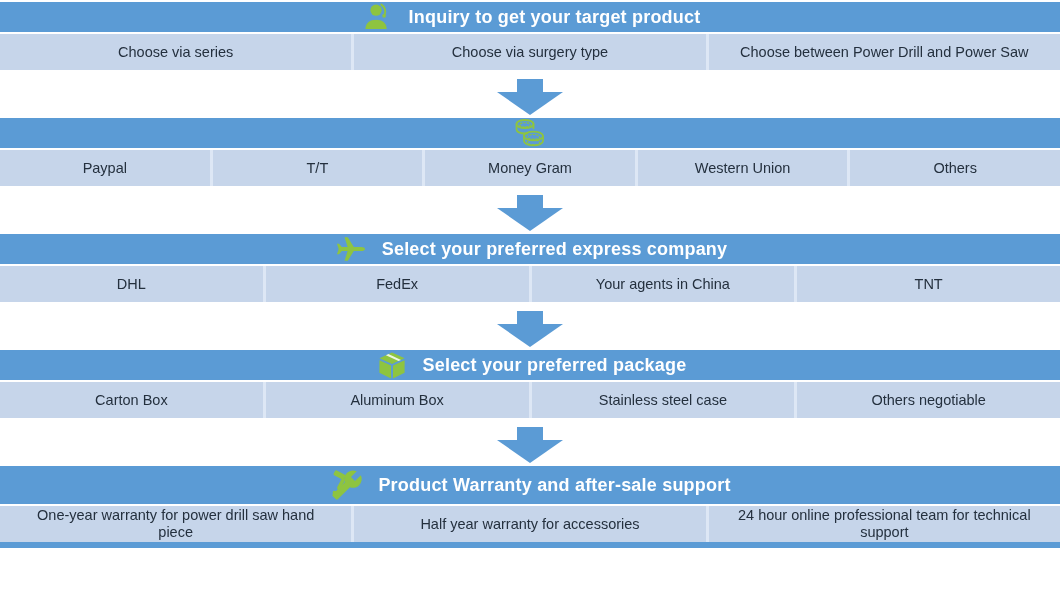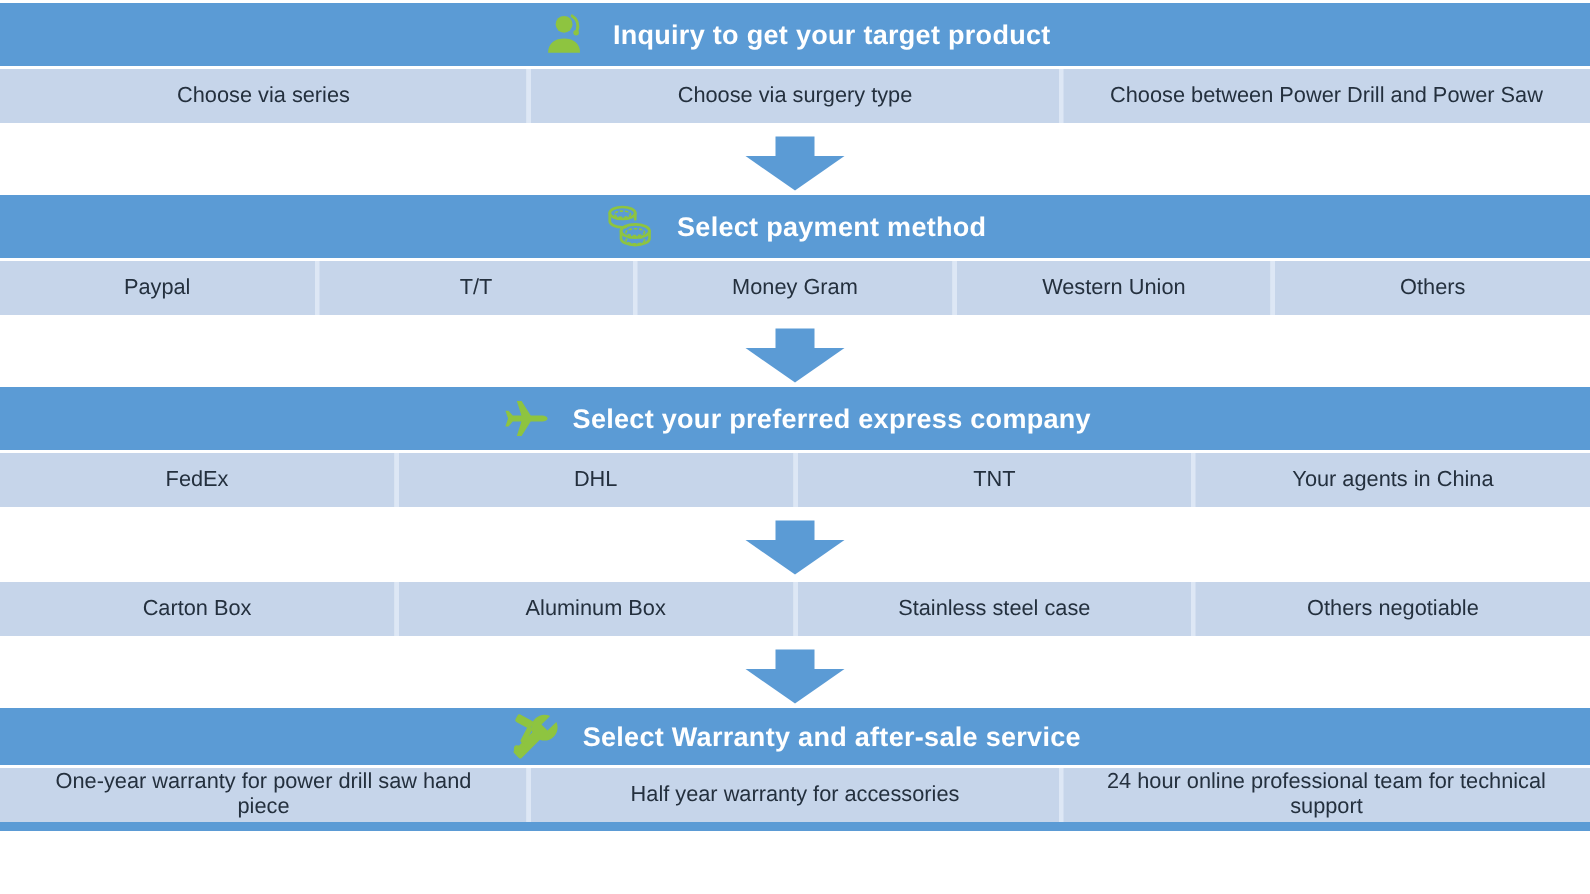--- a/index.html
+++ b/index.html
@@ -2,21 +2,21 @@
 <html><head>
 <meta charset="utf-8">
 <style>
   html,body{margin:0;padding:0;background:#fff;}
   .page{
     width:1060px;height:596px;overflow:hidden;background:#fff;
     font-family:"Liberation Sans",sans-serif;position:relative;box-sizing:border-box;
     padding-top:2px;
   }
   .section-header{
-    height:42px;background:#5b9bd5;display:flex;align-items:center;justify-content:center;
+    height:30px;background:#5b9bd5;display:flex;align-items:center;justify-content:center;
     gap:13px;color:#fff;font-size:18px;font-weight:600;letter-spacing:.2px;
   }
   .section-header.short{height:38px;}
   .icon{display:flex;align-items:center;justify-content:center;width:36px;height:34px;flex:0 0 auto;}
   .options-row{
     display:flex;height:36px;margin-top:2px;
   }
   .option-cell{
     flex:1;background:#c6d5ea;display:flex;align-items:center;justify-content:center;
     color:#24303e;font-size:14.5px;text-align:center;line-height:1.15;padding:0 24px;
@@ -66,21 +66,20 @@
         <ellipse cx="12" cy="7" rx="8.5" ry="4"></ellipse>
         <path d="M3.5 7v5.5c0 2.2 3.8 4 8.5 4 .8 0 1.6-.05 2.3-.15"></path>
         <path d="M20.5 7v4.2"></path>
         <ellipse cx="12" cy="7.8" rx="5.4" ry="2.1" stroke-width="1.1" stroke-dasharray="1.4 2"></ellipse>
         <ellipse cx="20.5" cy="19" rx="9.5" ry="4.4"></ellipse>
         <path d="M11 19v5c0 2.4 4.3 4.4 9.5 4.4s9.5-2 9.5-4.4v-5"></path>
         <ellipse cx="20.5" cy="19.8" rx="6.2" ry="2.3" stroke-width="1.1" stroke-dasharray="1.4 2"></ellipse>
         <ellipse cx="20.5" cy="25.3" rx="6.2" ry="2.3" stroke-width="1.1" stroke-dasharray="1.4 2"></ellipse>
       </svg>
     </span>
-    <span>Select payment method</span>
   </div>
   <div class="options-row">
     <div class="option-cell">Paypal</div>
     <div class="option-cell">T/T</div>
     <div class="option-cell">Money Gram</div>
     <div class="option-cell">Western Union</div>
     <div class="option-cell">Others</div>
   </div>
 
   <div class="arrow-gap">
@@ -92,33 +91,46 @@
 
   <div class="section-header">
     <span class="icon">
       <svg viewBox="0 0 32 32" width="34" height="30">
         <path fill="#8ec440" d="M31 16c0 1.2-1.9 2.2-4.2 2.2H19l-6.5 10.3H9.1l3.3-10.3H6.2l-3 3.4H1l1.9-5.6L1 10.4h2.2l3 3.4h6.2L9.1 3.5h3.4L19 13.8h7.8c2.3 0 4.2 1 4.2 2.2z"></path>
       </svg>
     </span>
     <span>Select your preferred express company</span>
   </div>
   <div class="options-row">
+    <div class="option-cell">DHL</div>
     <div class="option-cell">FedEx</div>
-    <div class="option-cell">DHL</div>
+    <div class="option-cell">Your agents in China</div>
     <div class="option-cell">TNT</div>
-    <div class="option-cell">Your agents in China</div>
   </div>
 
   <div class="arrow-gap">
     <div class="flow-arrow">
       <div class="stem"></div>
         <div class="head"></div>
     </div>
   </div>
 
+  <div class="section-header">
+    <span class="icon">
+      <svg viewBox="0 0 32 32" width="32" height="31">
+        <g fill="#8ec440">
+          <path d="M16 2.5 29 8.5 16 14.5 3 8.5Z"></path>
+          <path d="M3 10.5 15 16v13.5L3 23.5Z"></path>
+          <path d="M29 10.5 17 16v13.5l12-6Z"></path>
+        </g>
+        <path d="M12.3 4.2 25.3 10.2 22.7 11.4 9.7 5.4Z" fill="#ffffff" opacity="0.85"></path>
+      </svg>
+    </span>
+    <span>Select your preferred package</span>
+  </div>
   <div class="options-row">
     <div class="option-cell">Carton Box</div>
     <div class="option-cell">Aluminum Box</div>
     <div class="option-cell">Stainless steel case</div>
     <div class="option-cell">Others negotiable</div>
   </div>
 
   <div class="arrow-gap">
     <div class="flow-arrow">
       <div class="stem"></div>
@@ -130,21 +142,21 @@
     <span class="icon">
       <svg viewBox="0 0 24 24" width="32" height="32">
         <g fill="#8ec440">
           <path transform="scale(-1,1) translate(-24,0)" d="M22.7 19l-9.1-9.1c.9-2.3.4-5-1.5-6.9-2-2-5-2.4-7.4-1.3L9 6 6 9 1.6 4.7C.4 7.1.9 10.1 2.9 12.1c1.9 1.9 4.6 2.4 6.9 1.5l9.1 9.1c.4.4 1 .4 1.4 0l2.3-2.3c.5-.4.5-1.1.1-1.4z"></path>
           <rect x="2" y="2.4" width="8.8" height="4.2" rx="1" transform="rotate(28 6.4 4.5)"></rect>
           <rect x="6.1" y="6.6" width="2.7" height="9.2" rx="1.3" transform="rotate(28 7.4 11.2)"></rect>
           <rect x="1.2" y="16.8" width="6.6" height="2.9" rx="1.3" transform="rotate(12 4.5 18.2)"></rect>
         </g>
       </svg>
     </span>
-    <span>Select Warranty and after-sale service</span>
+    <span>Product Warranty and after-sale support</span>
   </div>
   <div class="options-row">
     <div class="option-cell">One-year warranty for power drill saw hand piece</div>
     <div class="option-cell">Half year warranty for accessories</div>
     <div class="option-cell">24 hour online professional team for technical support</div>
   </div>
 
   <div class="bottom-strip"></div>
 
 </div>

